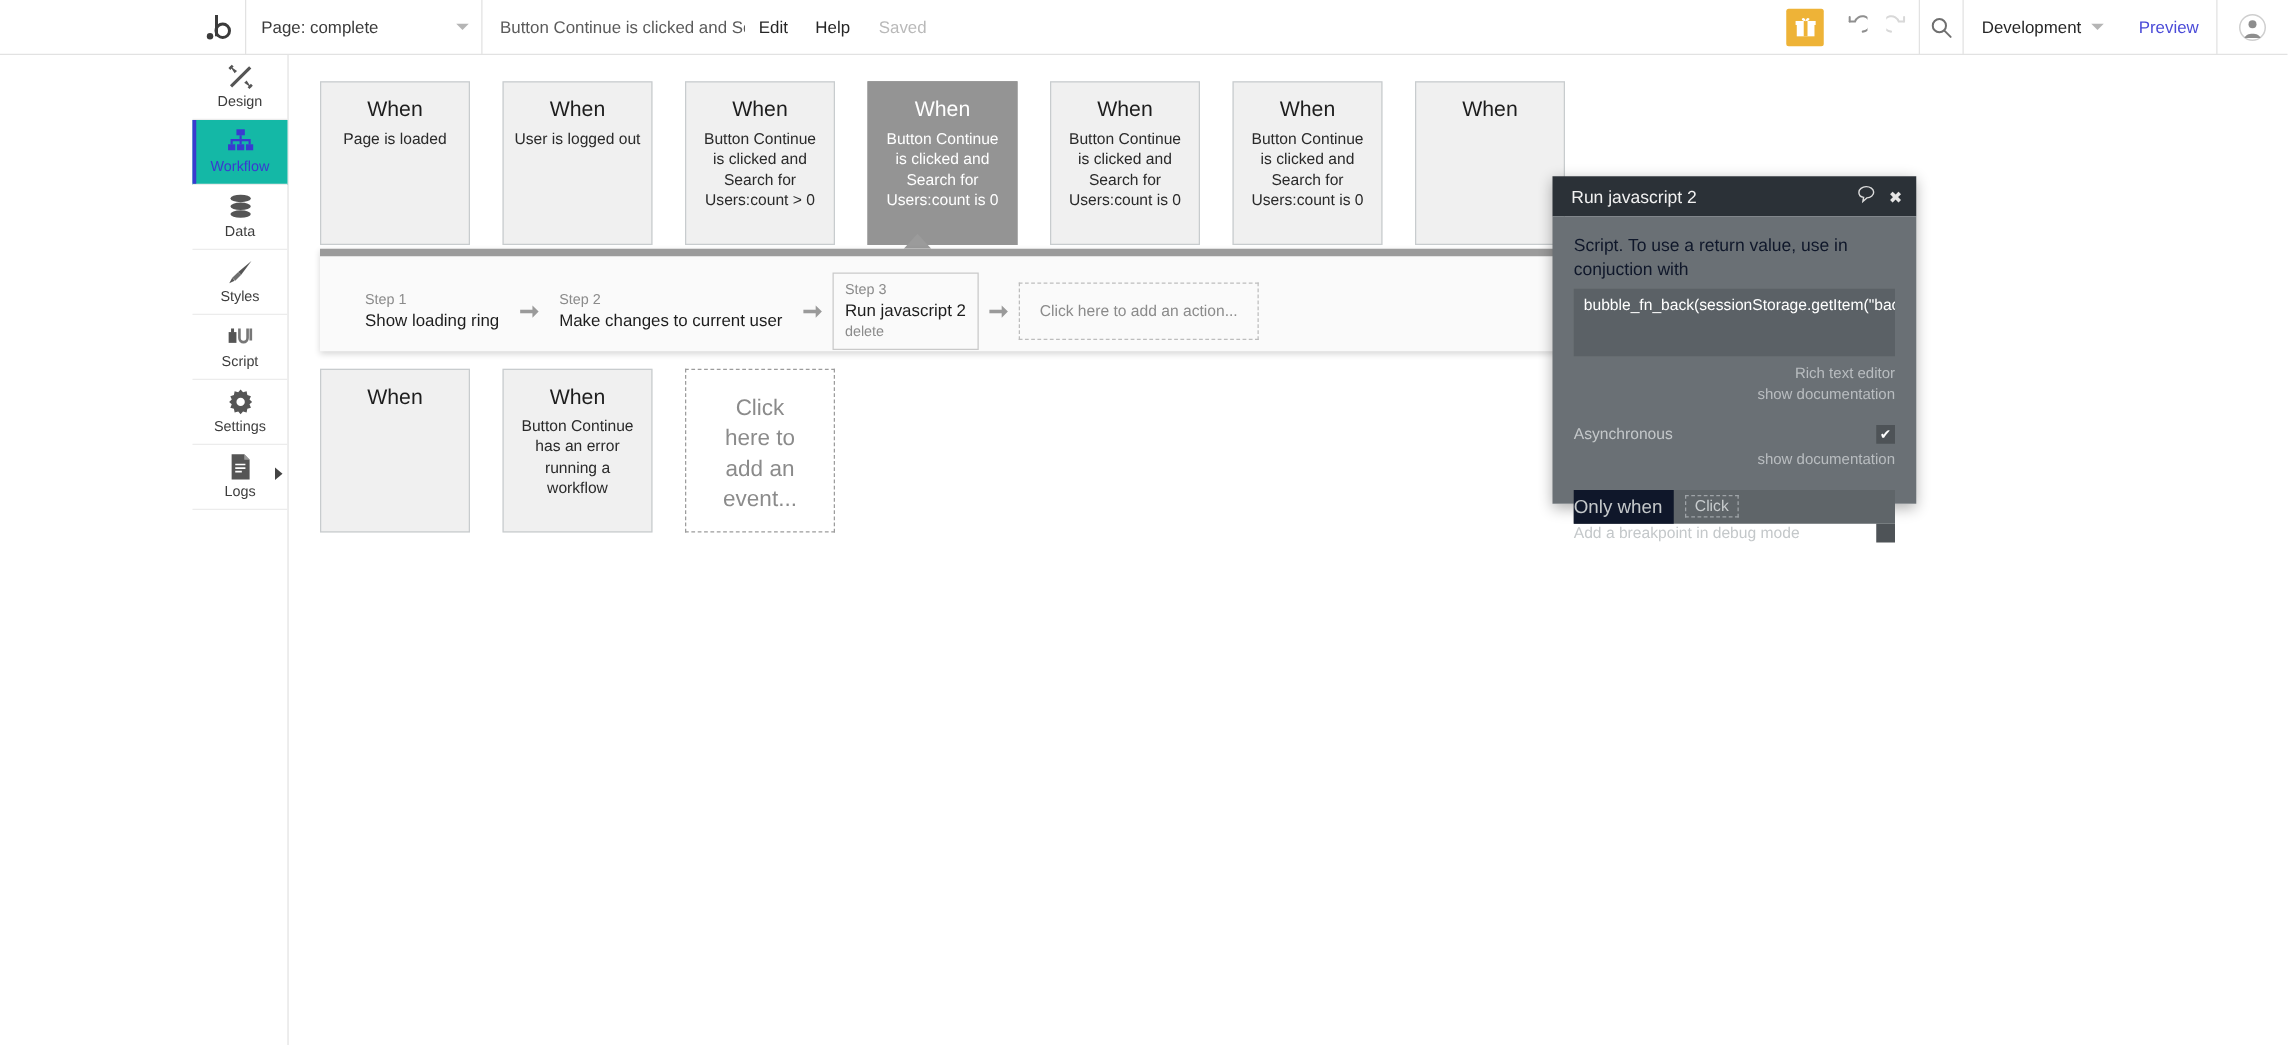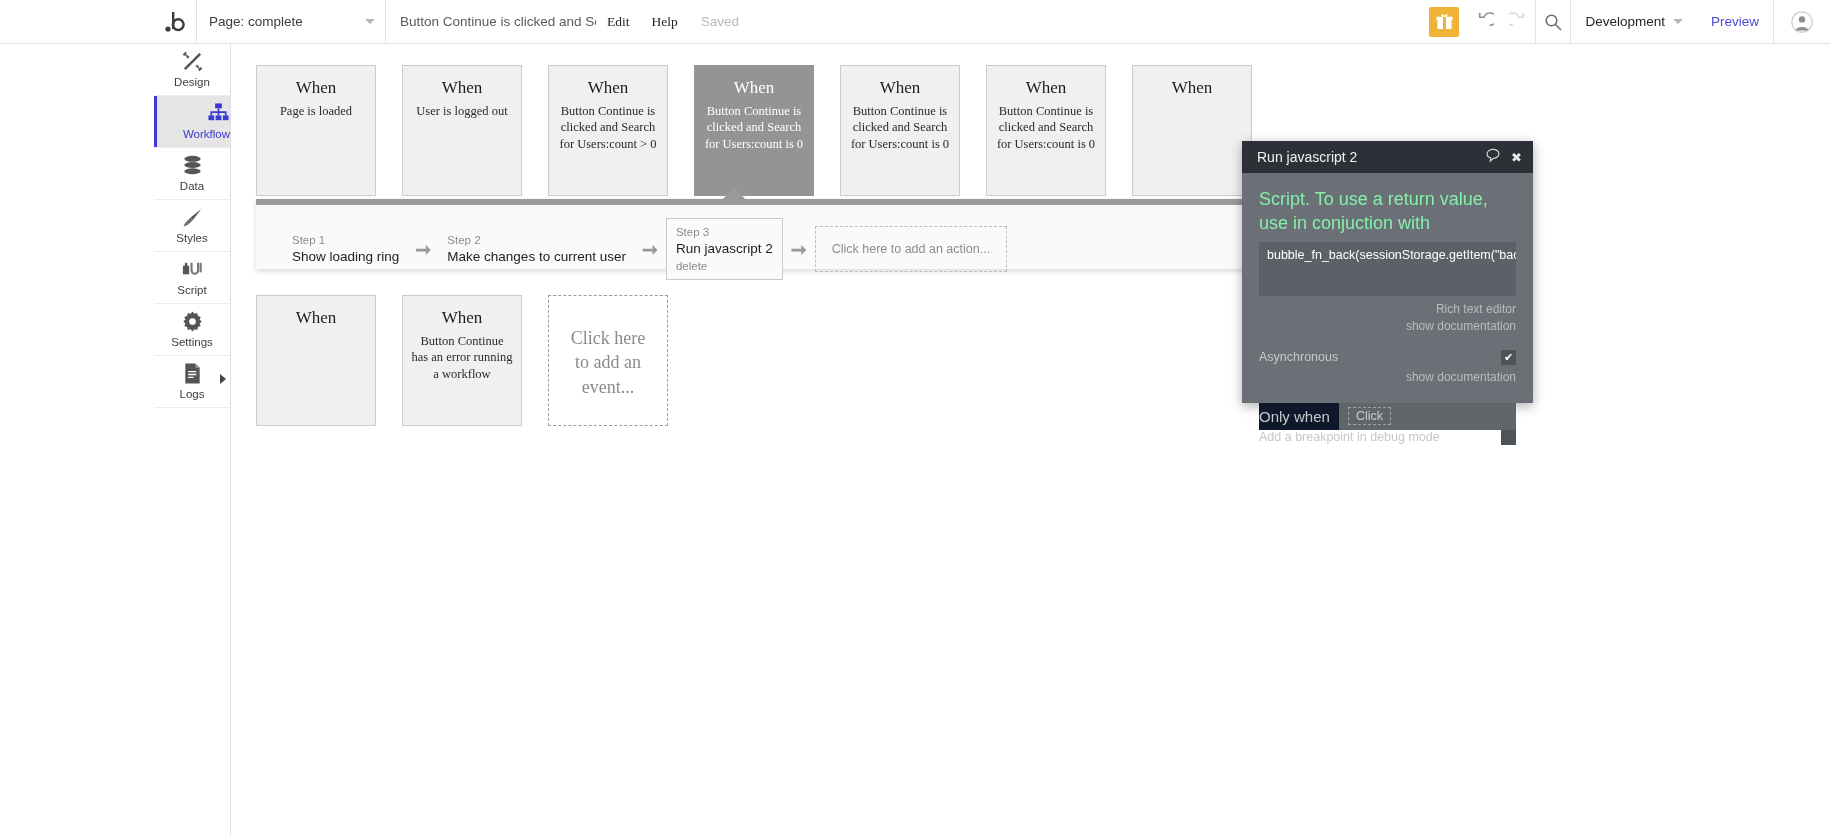--- a/index.html
+++ b/index.html
@@ -33,21 +33,21 @@
     width: 0; height: 0; border-left: 5px solid transparent;
     border-right: 5px solid transparent; border-top: 5px solid #b5b5b5;
   }
   .tb-wfname {
     height: 44px; display: flex; align-items: center; padding: 0 14px;
     color: #5b5b5b; font-size: 13.5px; max-width: 210px;
     white-space: nowrap; overflow: hidden;
   }
   .tb-menu {
     height: 44px; display: flex; align-items: center; padding: 0 11px;
-    font-size: 13.5px; color: #262626; cursor: pointer; font-family: Liberation Serif, serif;
+    font-size: 13.5px; color: #262626; cursor: pointer;
   }
   .tb-saved { color: #b9b9b9; padding: 0 12px; font-size: 13.5px; }
   .tb-spacer { flex: 1; }
   .tb-gift {
     width: 30px; height: 30px; background: #eeb337; border-radius: 2px;
     display: flex; align-items: center; justify-content: center;
     margin-right: 8px; cursor: pointer;
   }
   .tb-icon {
     width: 34px; height: 44px; display: flex; align-items: center;
@@ -72,21 +72,21 @@
     background: #ffffff; border-right: 1px solid #dedede;
   }
   .rail-item {
     height: 52px; display: flex; flex-direction: column; align-items: center;
     justify-content: center; gap: 4px; cursor: pointer; position: relative;
     border-bottom: 1px solid #ececec; padding: 6px 0;
   }
   .rail-item .rl {
     font-size: 11.5px; color: #3d3d3d; line-height: 1;
   }
-  .rail-item.active { background: #e5e5e5; align-items: flex-end; }
+  .rail-item.active { background: #14b8a6; }
   .rail-item.active::before {
     content: ""; position: absolute; left: 0; top: 0; bottom: 0;
     width: 3px; background: #3a3ad0;
   }
   .rail-item.active .rl { color: #3a3ad0; }
   .rail-arrow {
     position: absolute; left: 66px; top: 330px;
     width: 0; height: 0; border-top: 5px solid transparent;
     border-bottom: 5px solid transparent; border-left: 6px solid #444;
     cursor: pointer;
@@ -95,21 +95,21 @@
   
   .canvas {
     position: absolute; top: 44px; left: 231px; right: 0; bottom: 0;
     background: #ffffff; overflow: hidden;
   }
 
   .event-card {
     position: absolute; width: 120px; height: 131px;
     background: #f0f0f0; border: 1px solid #c8ccce;
     text-align: center; padding: 12px 8px 8px;
-    cursor: pointer; user-select: none; font-family: Liberation Serif, serif;
+    cursor: pointer; user-select: none;
   }
   .event-card .when {
     font-size: 17px; color: #1d1d1d; line-height: 1.15; margin-bottom: 5px;
     font-weight: 400;
   }
   .event-card .desc {
     font-size: 12.5px; color: #2a2a2a; line-height: 1.32;
   }
   .event-card.selected {
     background: #949494; border-color: #949494;
@@ -120,21 +120,21 @@
   .event-card.placeholder {
     background: transparent; border: 1px dashed #9c9c9c;
     display: flex; align-items: center; justify-content: center;
   }
   .event-card.placeholder .ph {
     font-size: 18px; color: #8b8b8b; line-height: 1.35; padding: 0 12px;
   }
 
   
   .steps-panel {
-    position: absolute; left: 25px; top: 155px; width: 1152px; height: 70px;
+    position: absolute; left: 25px; top: 155px; width: 1152px; height: 82px;
     background: #fafafa; border-top: 6px solid #9b9b9b;
     box-shadow: 0 2px 5px rgba(0,0,0,0.16);
   }
   .steps-pointer {
     position: absolute; left: 492px; top: 143px;
     width: 0; height: 0; border-left: 11px solid transparent;
     border-right: 11px solid transparent; border-bottom: 12px solid #9b9b9b;
   }
   .steps-row {
     position: absolute; left: 0; top: 6px; height: 76px;
@@ -174,21 +174,21 @@
     height: 32px; background: #2b3137; display: flex; align-items: center;
     padding: 0 11px 0 15px; color: #ffffff;
   }
   .dlg-title { flex: 1; font-size: 14px; color: #f1f1f1; }
   .dlg-ico { margin-left: 10px; cursor: pointer; color: #e6e6e6; }
   .dlg-body {
     height: 230px; background: #6a7075; padding: 14px 17px 0;
     position: relative;
   }
   .dlg-label {
-    color: #86efac; font-size: 18px; line-height: 1.35; margin-bottom: 6px;
+    color: #0f172a; font-size: 14px; line-height: 1.35; margin-bottom: 6px;
   }
   .dlg-script {
     background: #5b6166; height: 54px; padding: 5px 8px;
     color: #ffffff; font-size: 12.5px; line-height: 1.4; overflow: hidden;
     cursor: text;
   }
   .dlg-links { text-align: right; margin-top: 5px; }
   .dlg-link {
     color: #b9bdc0; font-size: 12px; line-height: 1.45; cursor: pointer;
     display: block;

